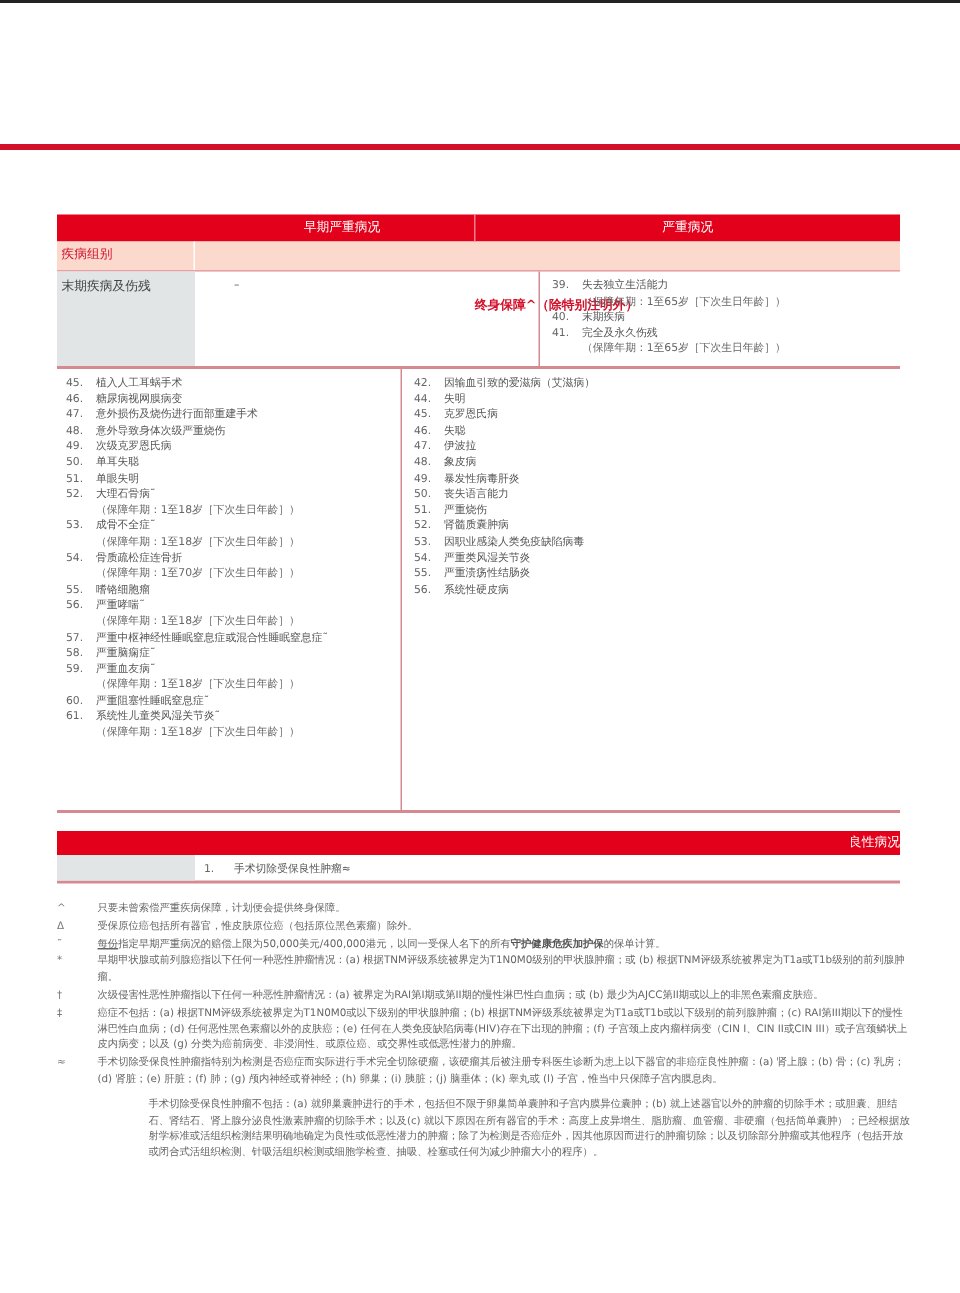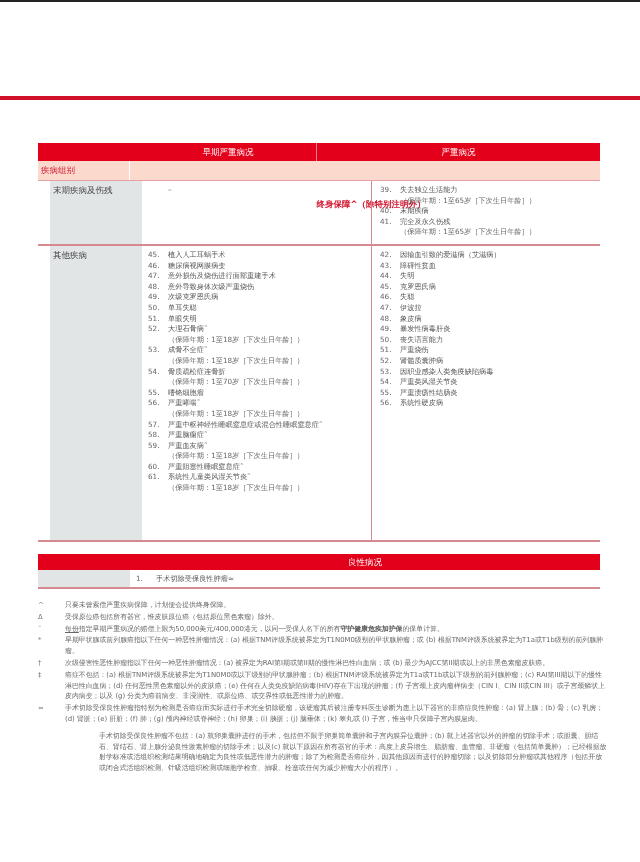--- a/index.html
+++ b/index.html
@@ -22,35 +22,35 @@
   .subhead {
     display: flex; background: #fbd9cd; height: 19px; line-height: 19px; font-size: 8.5px; color: #d2102a;
     border-bottom: 1px solid #e6a0a8;
     gap: 12px;
   }
   .subhead .lbl { width: 92px; padding-left: 3px; box-sizing: border-box; border-right: 1px solid #fff; }
   .subhead .val { flex: 1; text-align: center; font-weight: bold; margin-top: 34px; }
 
   .row { display: flex; border-bottom: 2px solid #d58a92; }
   .row .group {
-    width: 92px; background: #e2e5e6; padding: 4px 3px; box-sizing: border-box; font-size: 8.5px; color: #444; margin-left: 12px;
+    width: 92px; background: #e2e5e6; padding: 4px 3px; box-sizing: border-box; font-size: 8.5px; color: #444;
   }
   .row .col-early { width: 230px; padding: 4px 6px 4px 6px; box-sizing: border-box; border-right: 1px solid #d58a92; font-size: 7.2px; }
   .row .col-severe { flex: 1; padding: 4px 6px 4px 8px; box-sizing: border-box; font-size: 7.2px; }
   .item { display: flex; line-height: 10.6px; white-space: nowrap; }
   .item .num { width: 20px; color: #666; }
   .item .txt { color: #555; }
   .sub { padding-left: 20px; line-height: 10.6px; white-space: nowrap; color: #666; }
 
   .band2 {
     margin-top: 12px; background: #e2001a; color: #fff; font-size: 8.5px; height: 16px; line-height: 16px;
     display: flex;
   }
   .band2 .c1 { width: 92px; }
-  .band2 .c2 { flex: 1; text-align: center; }
+  .band2 .c2 { flex: 1; text-align: right; }
   .benign-row { display: flex; border-bottom: 2px solid #d58a92; height: 17px; line-height: 17px; }
   .benign-row .group { width: 92px; background: #e2e5e6; }
   .benign-row .content { flex: 1; font-size: 7.2px; padding-left: 6px; display: flex; }
 
   .notes { position: absolute; left: 38px; top: 600px; width: 570px; font-size: 6.9px; color: #666; }
   .note { display: flex; line-height: 10.8px; margin-bottom: 1px; }
   .note .sym { width: 27px; flex: none; color: #777; }
   .note .body { flex: 1; }
   .note.gap { margin-top: 6px; gap: 34px; }
   .u { text-decoration: underline; }
@@ -91,21 +91,20 @@
             <span class="txt">末期疾病</span>
           </div>
           <div class="item">
             <span class="num">41.</span>
             <span class="txt">完全及永久伤残</span>
           </div>
           <div class="sub">（保障年期：1至65岁［下次生日年龄］）</div>
         </div>
       </div>
       <div class="row" style="min-height: 294px;">
-        <div class="group">其他疾病</div>
         <div class="col-early">
           <div class="item">
             <span class="num">45.</span>
             <span class="txt">植入人工耳蜗手术</span>
           </div>
           <div class="item">
             <span class="num">46.</span>
             <span class="txt">糖尿病视网膜病变</span>
           </div>
           <div class="item">
@@ -172,24 +171,20 @@
           <div class="item">
             <span class="num">61.</span>
             <span class="txt">系统性儿童类风湿关节炎˜</span>
           </div>
           <div class="sub">（保障年期：1至18岁［下次生日年龄］）</div>
         </div>
         <div class="col-severe">
           <div class="item">
             <span class="num">42.</span>
             <span class="txt">因输血引致的爱滋病（艾滋病）</span>
-          </div>
-          <div class="item">
-            <span class="num">43.</span>
-            <span class="txt">障碍性贫血</span>
           </div>
           <div class="item">
             <span class="num">44.</span>
             <span class="txt">失明</span>
           </div>
           <div class="item">
             <span class="num">45.</span>
             <span class="txt">克罗恩氏病</span>
           </div>
           <div class="item">

